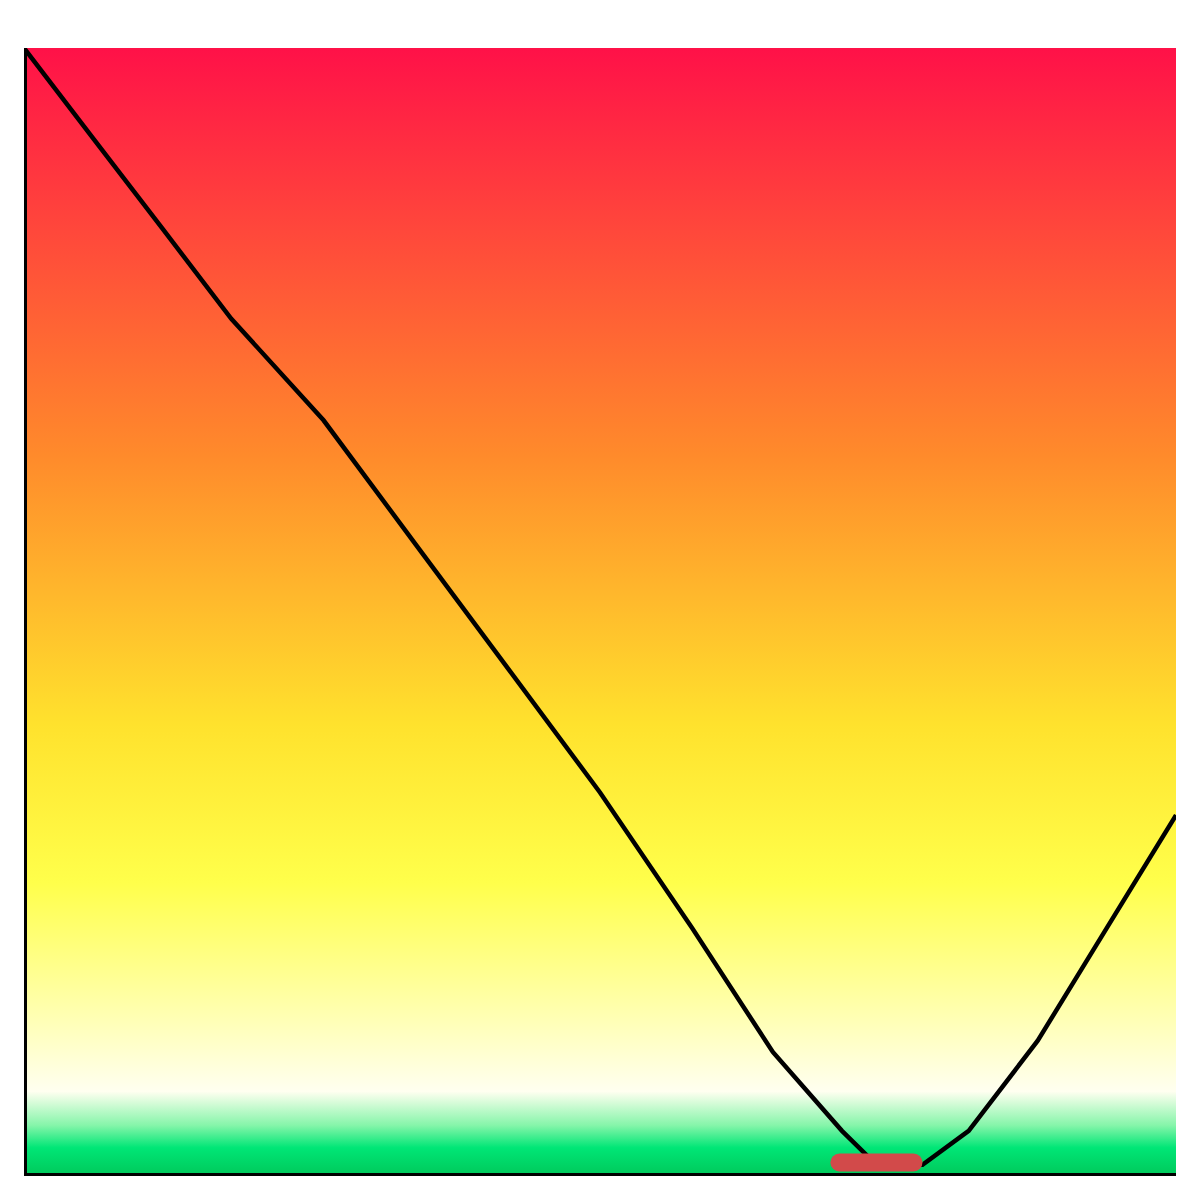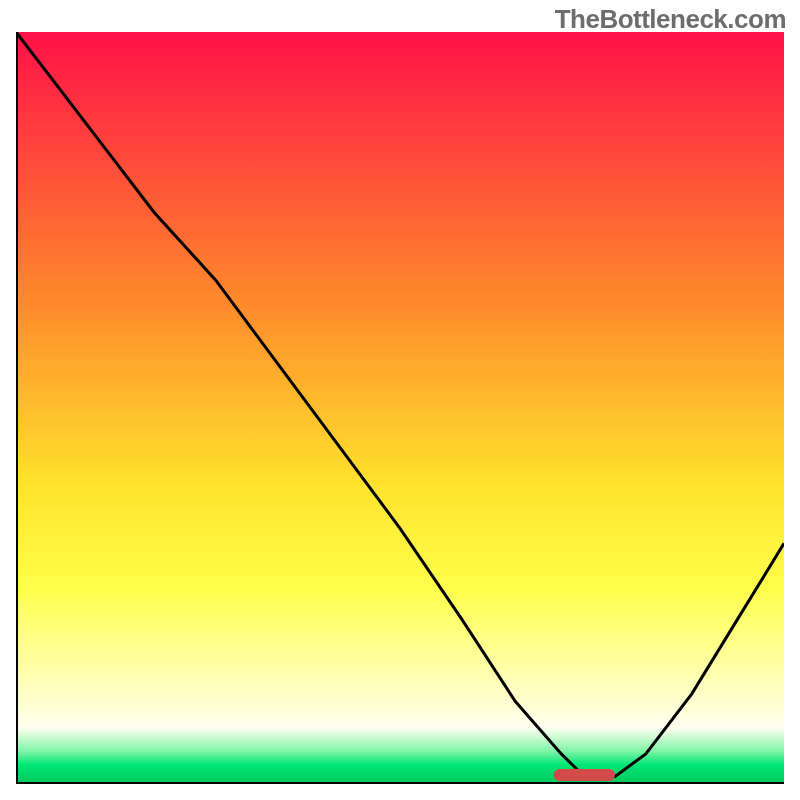--- a/index.html
+++ b/index.html
@@ -32,21 +32,20 @@
     top: 32px;
     width: 768px;
     height: 752px;
   }
   svg { display: block; }
 </style>
 </head>
 <body>
 
 <div class="chart-shell">
-  <div class="watermark">TheBottleneck.com</div>
 
   <div class="frame">
     <svg id="plot-svg" width="768" height="752" viewBox="0 0 768 752">
       <defs>
         <linearGradient id="bg-grad" x1="0" y1="0" x2="0" y2="1">
             <stop offset="0%" stop-color="#ff1148"></stop>
             <stop offset="36%" stop-color="#ff8a2b"></stop>
             <stop offset="60%" stop-color="#ffe22d"></stop>
             <stop offset="74%" stop-color="#ffff4b"></stop>
             <stop offset="86%" stop-color="#ffffb4"></stop>

